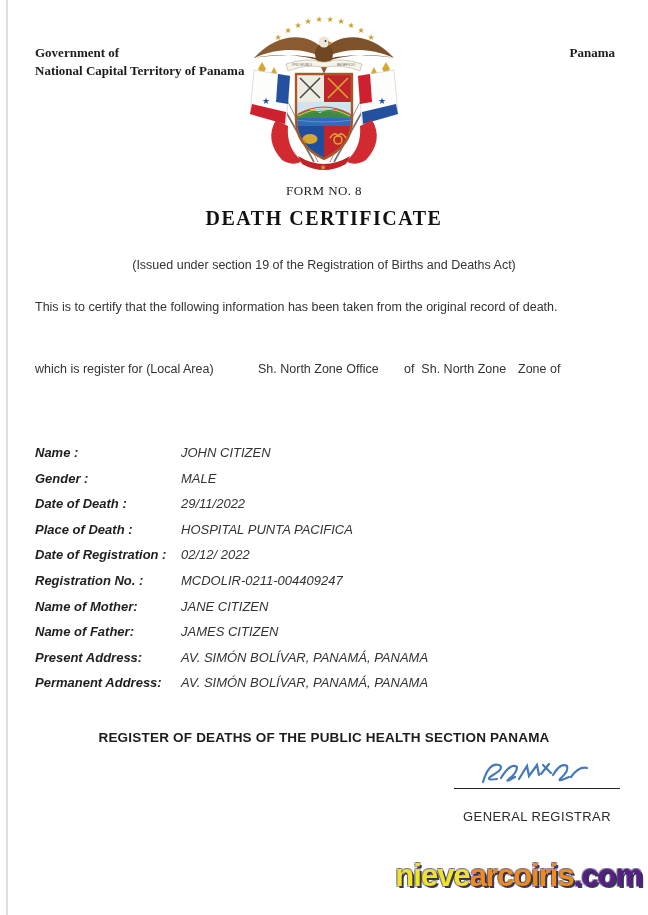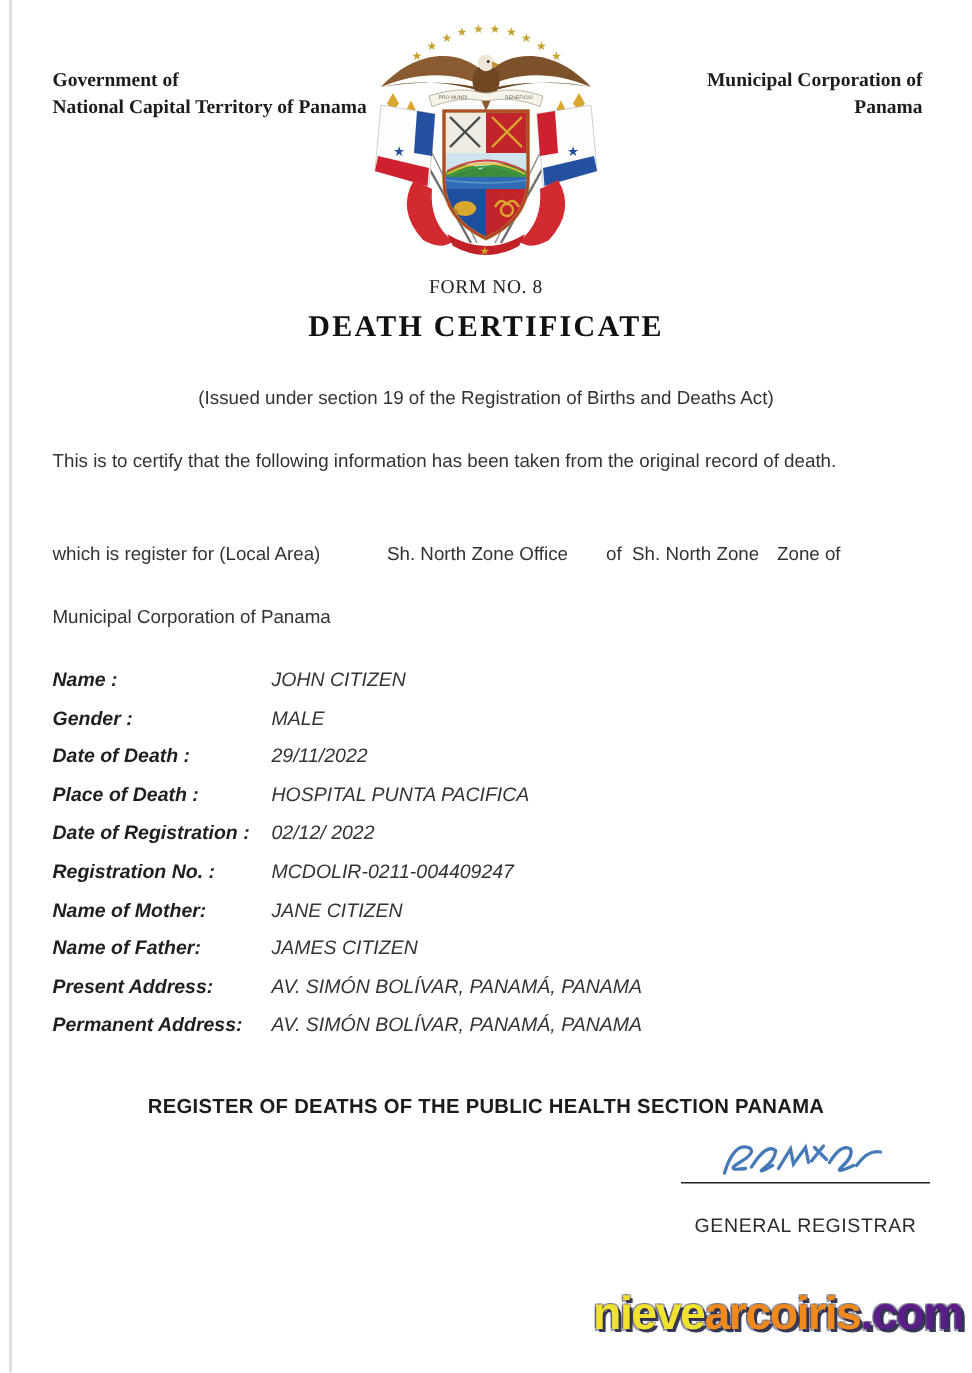--- a/index.html
+++ b/index.html
@@ -83,21 +83,20 @@
 <body>
 
 <div class="page">
   <div class="page-edge"></div>
 
   <div class="corner-org corner-left">
     <div>Government of</div>
     <div>National Capital Territory of Panama</div>
   </div>
   <div class="corner-org corner-right">
-    <div>Municipal Corporation of</div>
     <div>Panama</div>
   </div>
 
   <svg class="crest" viewBox="0 0 152 162">
     <defs>
       <clipPath id="shieldClip">
         <path d="M48,62 H104 V108 Q104,134 76,147 Q48,134 48,108 Z"></path>
       </clipPath>
     </defs>
 
@@ -207,21 +206,20 @@
   <div class="doc-subtitle">(Issued under section 19 of the Registration of Births and Deaths Act)</div>
 
   <div class="certify-line">This is to certify that the following information has been taken from the original record of death.</div>
 
   <div class="register-line">
     <span class="reg-prefix">which is register for (Local Area)</span>
     <span class="reg-office">Sh. North Zone Office</span>
     <span class="reg-ofzone">of  Sh. North Zone</span>
     <span class="reg-suffix">Zone of</span>
   </div>
-  <div class="register-line2">Municipal Corporation of Panama</div>
 
   <div class="fields">
     <div class="field-row">
       <div class="field-label">Name :</div>
       <div class="field-value">JOHN CITIZEN</div>
     </div>
 
     <div class="field-row">
       <div class="field-label">Gender :</div>
       <div class="field-value">MALE</div>

